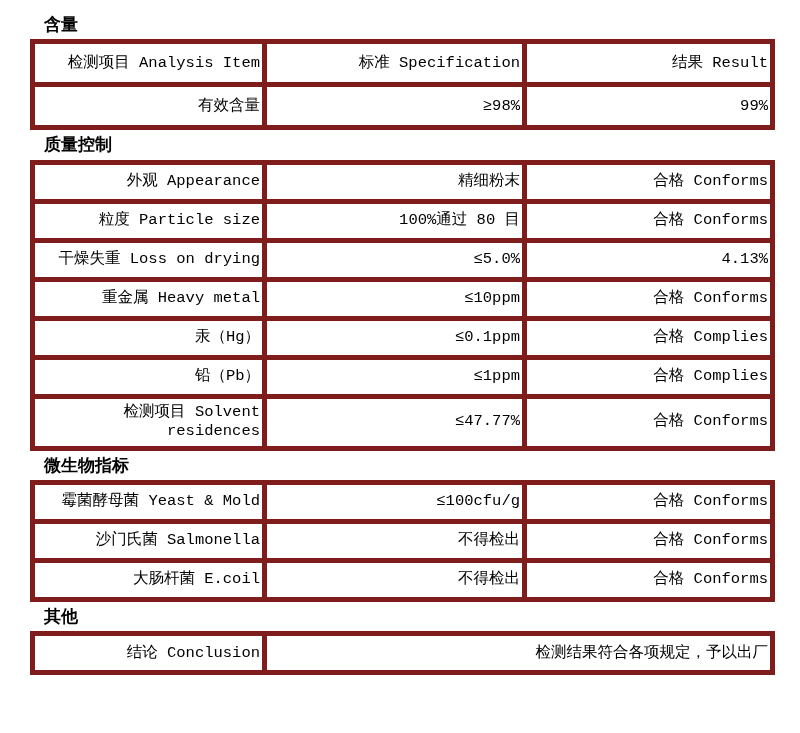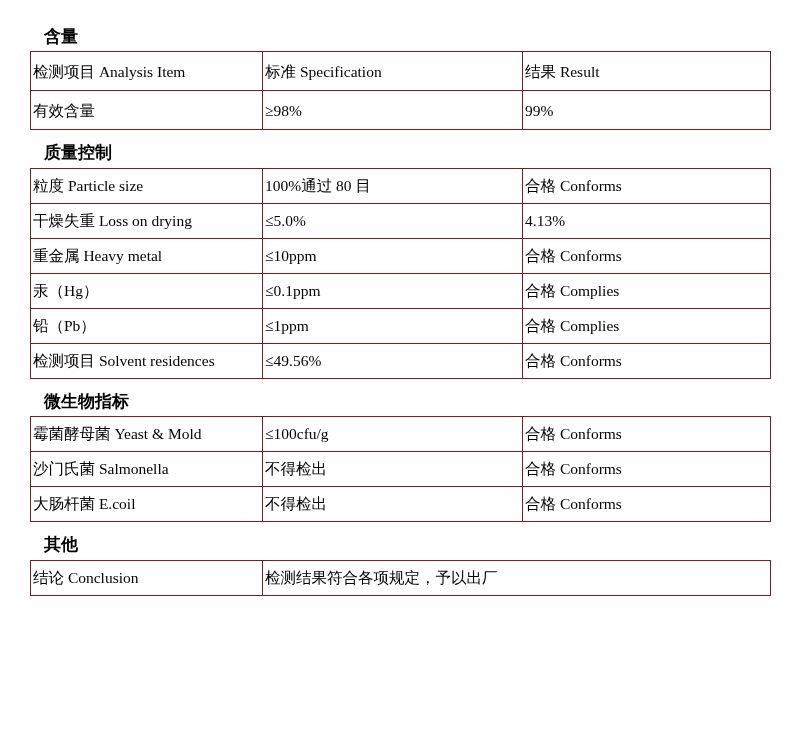--- a/index.html
+++ b/index.html
@@ -12,45 +12,46 @@
     height: 733px;
     font-family: "Liberation Serif", "DejaVu Serif", serif;
     color: #000000;
     overflow: hidden;
   }
   .page {
     position: relative;
     width: 800px;
     height: 733px;
     box-sizing: border-box;
-    padding: 26px 30px 0 30px;
+    padding: 14px 30px 0 30px;
   }
   .section-title {
     font-family: "DejaVu Sans", "Liberation Sans", sans-serif;
     font-size: 17px;
     font-weight: bold;
     margin: 0 0 5px 14px;
     line-height: 1.2;
   }
   .section-title.tight {
-    margin-top: 12px;
+    margin-top: 4px;
   }
   table.coa {
     border-collapse: collapse;
     width: 740px;
     margin: 0 0 4px 0;
     table-layout: fixed;
   }
   table.coa td {
-    border: 1px solid #7f1d1d;
+    border: 5px solid #7f1d1d;
     font-size: 15.5px;
-    text-align: left;
+    text-align: right;
     vertical-align: middle;
     padding: 4px 2px;
     line-height: 1.25;
+    font-family: Liberation Mono, monospace;
   }
   
   col.c1 { width: 232px; }
   col.c2 { width: 260px; }
   col.c3 { width: 248px; }
 
   .r-head td { height: 30px; font-size: 16px; }
   .r-tall td { height: 26px; }
 </style>
 </head>
@@ -81,20 +82,25 @@
 
   <div class="section-title tight">质量控制</div>
   <table class="coa">
     <colgroup>
         <col class="c1">
         <col class="c2">
         <col class="c3">
       </colgroup>
     <tbody>
       <tr class="r-tall">
+        <td>外观  Appearance</td>
+        <td>精细粉末</td>
+        <td>合格 Conforms</td>
+      </tr>
+      <tr class="r-tall">
         <td>粒度  Particle size</td>
         <td>100%通过 80 目</td>
         <td>合格 Conforms</td>
       </tr>
       <tr class="r-tall">
         <td>干燥失重 Loss on drying</td>
         <td>≤5.0%</td>
         <td>4.13%</td>
       </tr>
       <tr class="r-tall">
@@ -107,21 +113,21 @@
         <td>≤0.1ppm</td>
         <td>合格 Complies</td>
       </tr>
       <tr class="r-tall">
         <td>铅（Pb）</td>
         <td>≤1ppm</td>
         <td>合格 Complies</td>
       </tr>
       <tr class="r-tall">
         <td>检测项目 Solvent residences</td>
-        <td>≤49.56%</td>
+        <td>≤47.77%</td>
         <td>合格 Conforms</td>
       </tr>
     </tbody>
   </table>
 
   <div class="section-title tight">微生物指标</div>
   <table class="coa">
     <colgroup>
         <col class="c1">
         <col class="c2">

